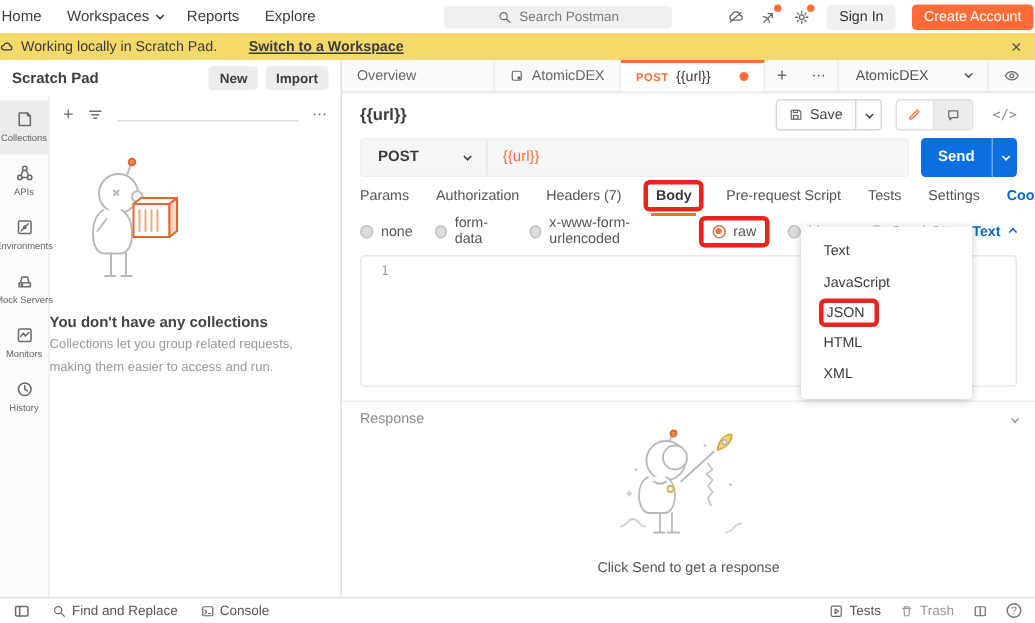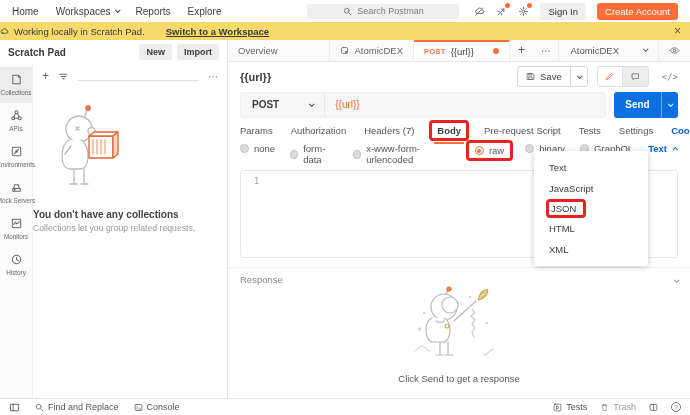--- a/index.html
+++ b/index.html
@@ -1,21 +1,21 @@
 <!DOCTYPE html>
 <html><head>
 <meta charset="utf-8">
 <style>
   * { box-sizing:border-box; margin:0; padding:0; }
   html,body { width:690px; height:415px; }
   body { font-family:"Liberation Sans",sans-serif; font-size:10px; color:#333;
          background:#fff; position:relative; overflow:hidden; }
 
   
-  .topbar { height:22px; display:flex; align-items:center; padding:0 12px; background:#fff; }
+  .topbar { height:22px; display:flex; align-items:center; padding:0 1px; background:#fff; }
   .nav { display:flex; gap:17px; align-items:center; font-size:10px; color:#3c3c3c; }
   .nav-item { display:flex; align-items:center; gap:4px; cursor:pointer; }
   .caret { width:4px; height:4px; border-right:1.2px solid currentColor; border-bottom:1.2px solid currentColor;
            display:inline-block; transform:rotate(45deg) translateY(-1px); }
   .caret.up { transform:rotate(-135deg) translateY(-1px); }
   .search-box { width:152px; height:15px; background:#f0f0f0; border-radius:3px; margin-left:86px;
                 display:flex; align-items:center; justify-content:center; gap:5px; color:#7a7a7a; font-size:9px; }
   .top-right { margin-left:auto; display:flex; align-items:center; gap:11px; }
   .iconwrap { position:relative; display:flex; align-items:center; }
   .ndot { position:absolute; top:-3px; right:-3px; width:5px; height:5px; border-radius:50%; background:#ff6c37; }
@@ -87,21 +87,21 @@
   .send-caret { width:17px; border-left:1px solid rgba(255,255,255,.4); display:flex; align-items:center; justify-content:center; }
 
   .reqtabs { display:flex; align-items:center; padding:0 12px; height:26px; font-size:9.5px; color:#555; gap:18px; }
   .reqtab { cursor:pointer; white-space:nowrap; }
   .reqtab-body { color:#3c3c3c; font-weight:bold; position:relative; }
   .reqtab-body::after { content:""; position:absolute; left:2px; right:2px; bottom:-6px; height:2px; background:#ff6c37; }
   .annot { outline:3px solid #e8251c; outline-offset:0; border-radius:1px; }
   .reqtab-body.annot { padding:2px 5px; }
   .cookies { margin-left:auto; color:#0265d2; font-weight:bold; cursor:pointer; }
 
-  .modes { display:flex; align-items:flex-start; padding:0 12px; height:22px; gap:15px; font-size:9.5px; color:#555; }
+  .modes { display:flex; align-items:center; padding:0 12px; height:22px; gap:15px; font-size:9.5px; color:#555; }
   .mode { display:flex; align-items:center; gap:5px; cursor:pointer; }
   .radio { width:9px; height:9px; border-radius:50%; background:#dcdcdc; border:1px solid #c2c2c2; position:relative; }
   .radio.sel { background:#fff; border-color:#c87a53; }
   .radio.sel::after { content:""; position:absolute; inset:1.5px; border-radius:50%; background:#ff6c37; }
   .mode-raw.annot { padding:2px 6px; }
   .lang-select { color:#0265d2; font-weight:bold; display:flex; align-items:center; gap:7px; cursor:pointer; }
 
   .editor { margin:5px 12px 0; border:1px solid #e8e8e8; border-radius:3px; height:88px;
             font-family:"DejaVu Sans Mono",monospace; font-size:8.5px; color:#999; padding:5px 0 0 13px; cursor:text; }
 
@@ -271,20 +271,21 @@
               <rect x="56" y="34" width="24" height="22" fill="#fff" stroke="#e0662f"></rect>
               <path d="M56 34l5-4h24l-5 4z" fill="#fff" stroke="#e0662f"></path>
               <path d="M80 56l5-4V30l-5 4z" fill="#ffd9c4" stroke="#e0662f"></path>
               <path d="M60 38v14M64 38v14M68 38v14M72 38v14" stroke="#f0a57d"></path>
               <path d="M41 67v14M51 67v14"></path>
               <path d="M37 82h7M48 82h7"></path>
             </g>
           </svg>
           <div class="empty-title">You don't have any collections</div>
           <div class="empty-line">Collections let you group related requests,</div>
+          <div class="empty-line">making them easier to access and run.</div>
         </div>
       </div>
     </div>
   </div>
 
   <div class="main">
 
     <div class="tabstrip">
       <div class="tab tab-overview">
           <span>Overview</span>

